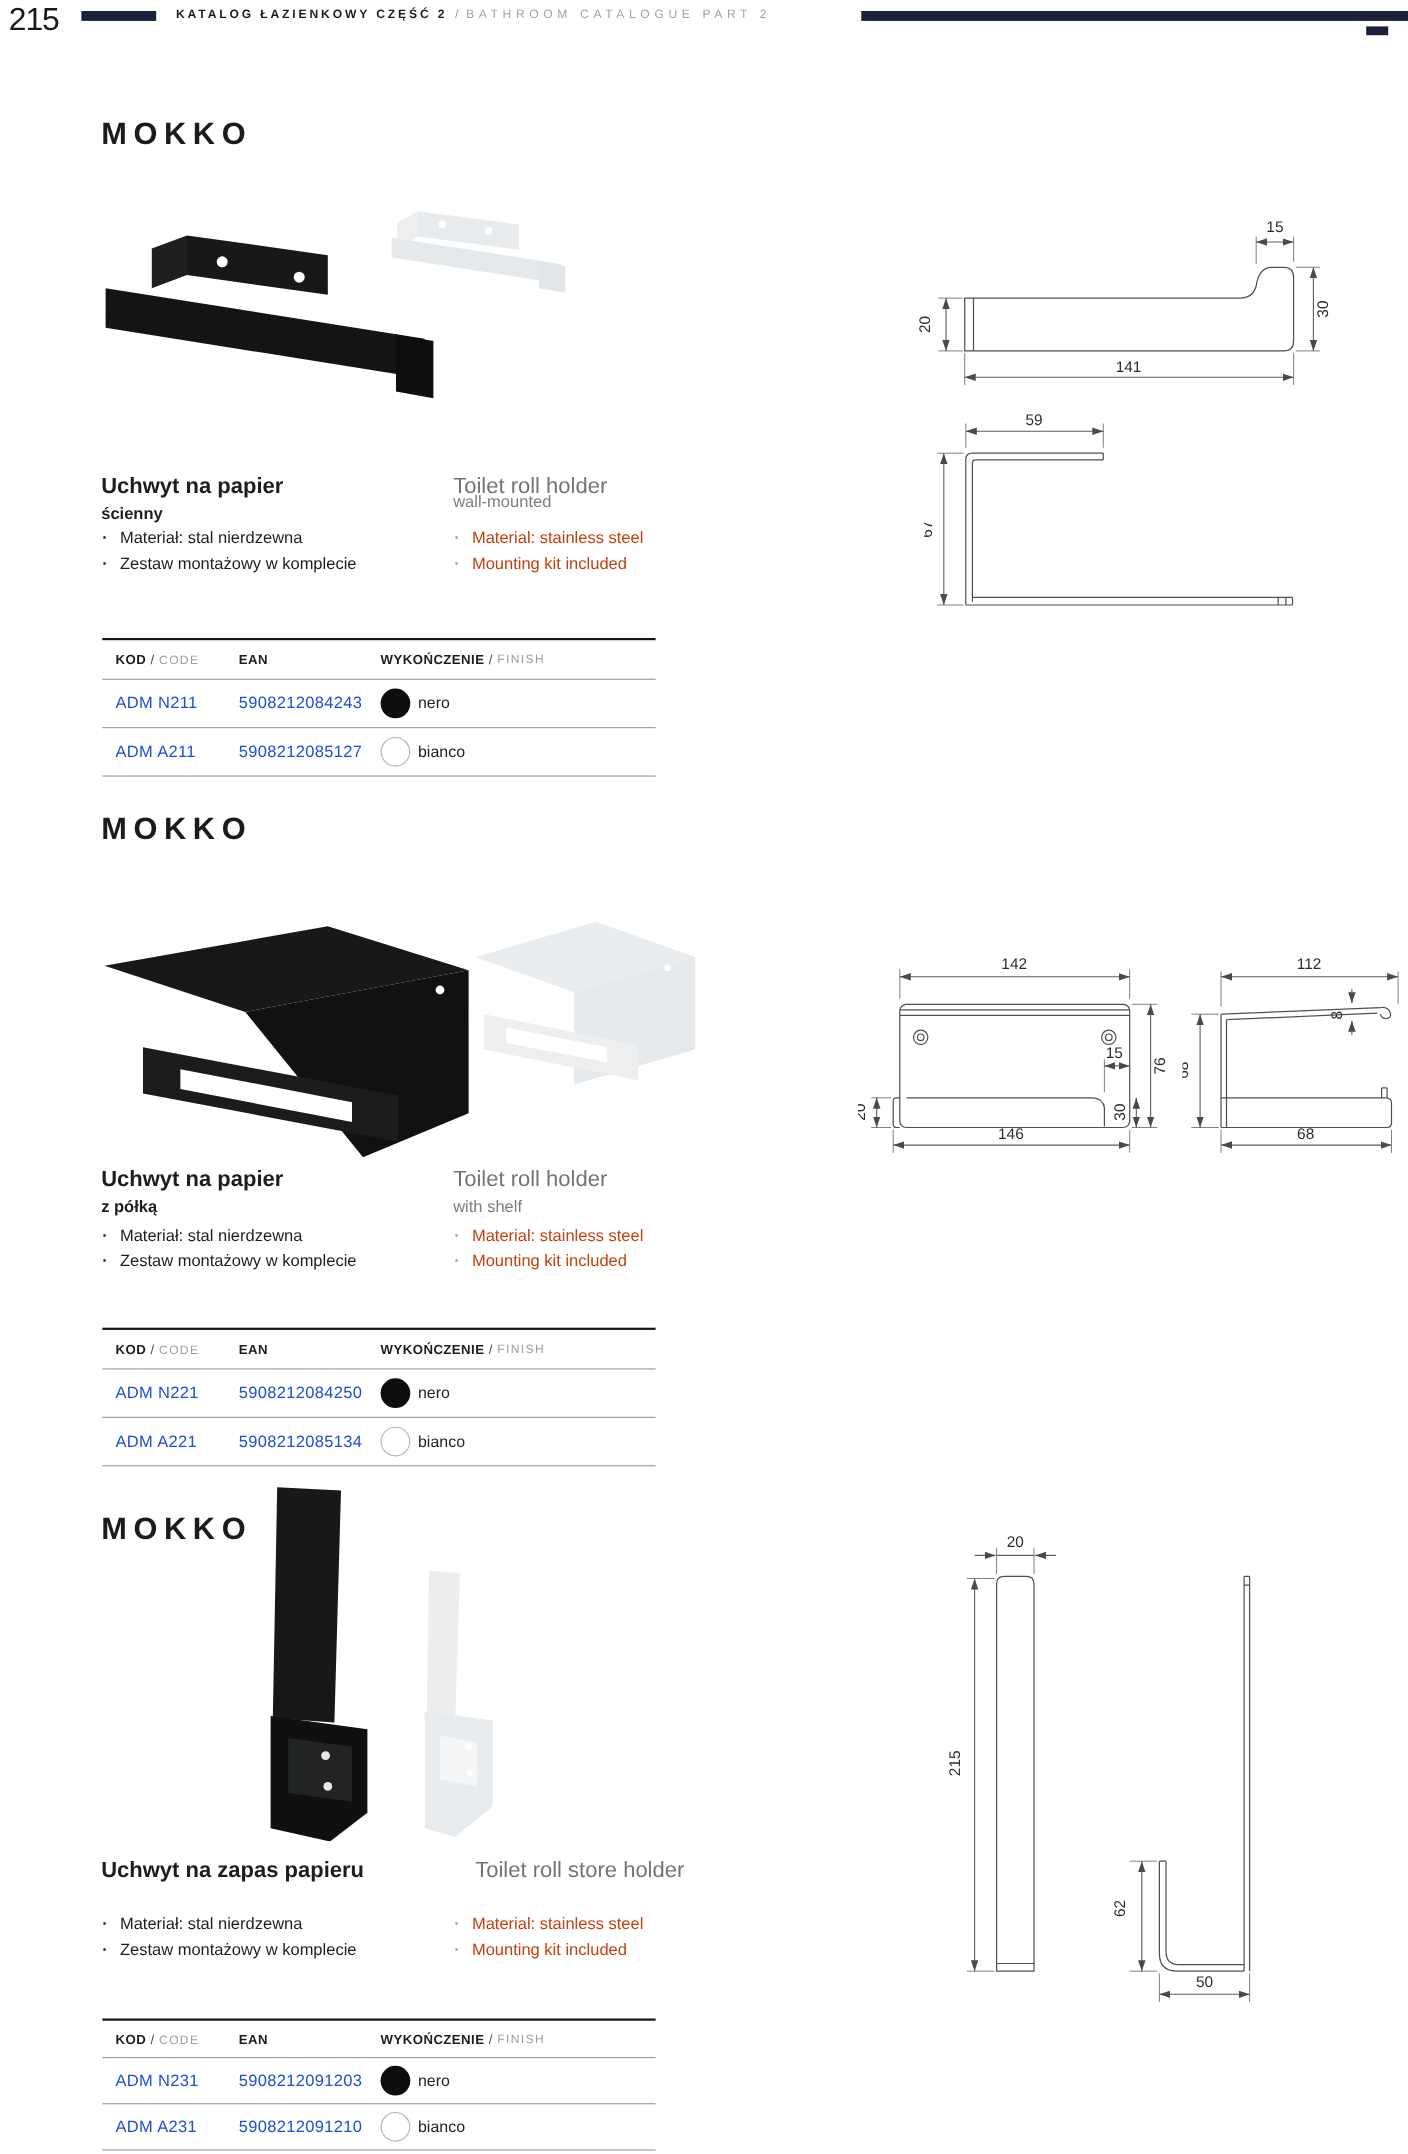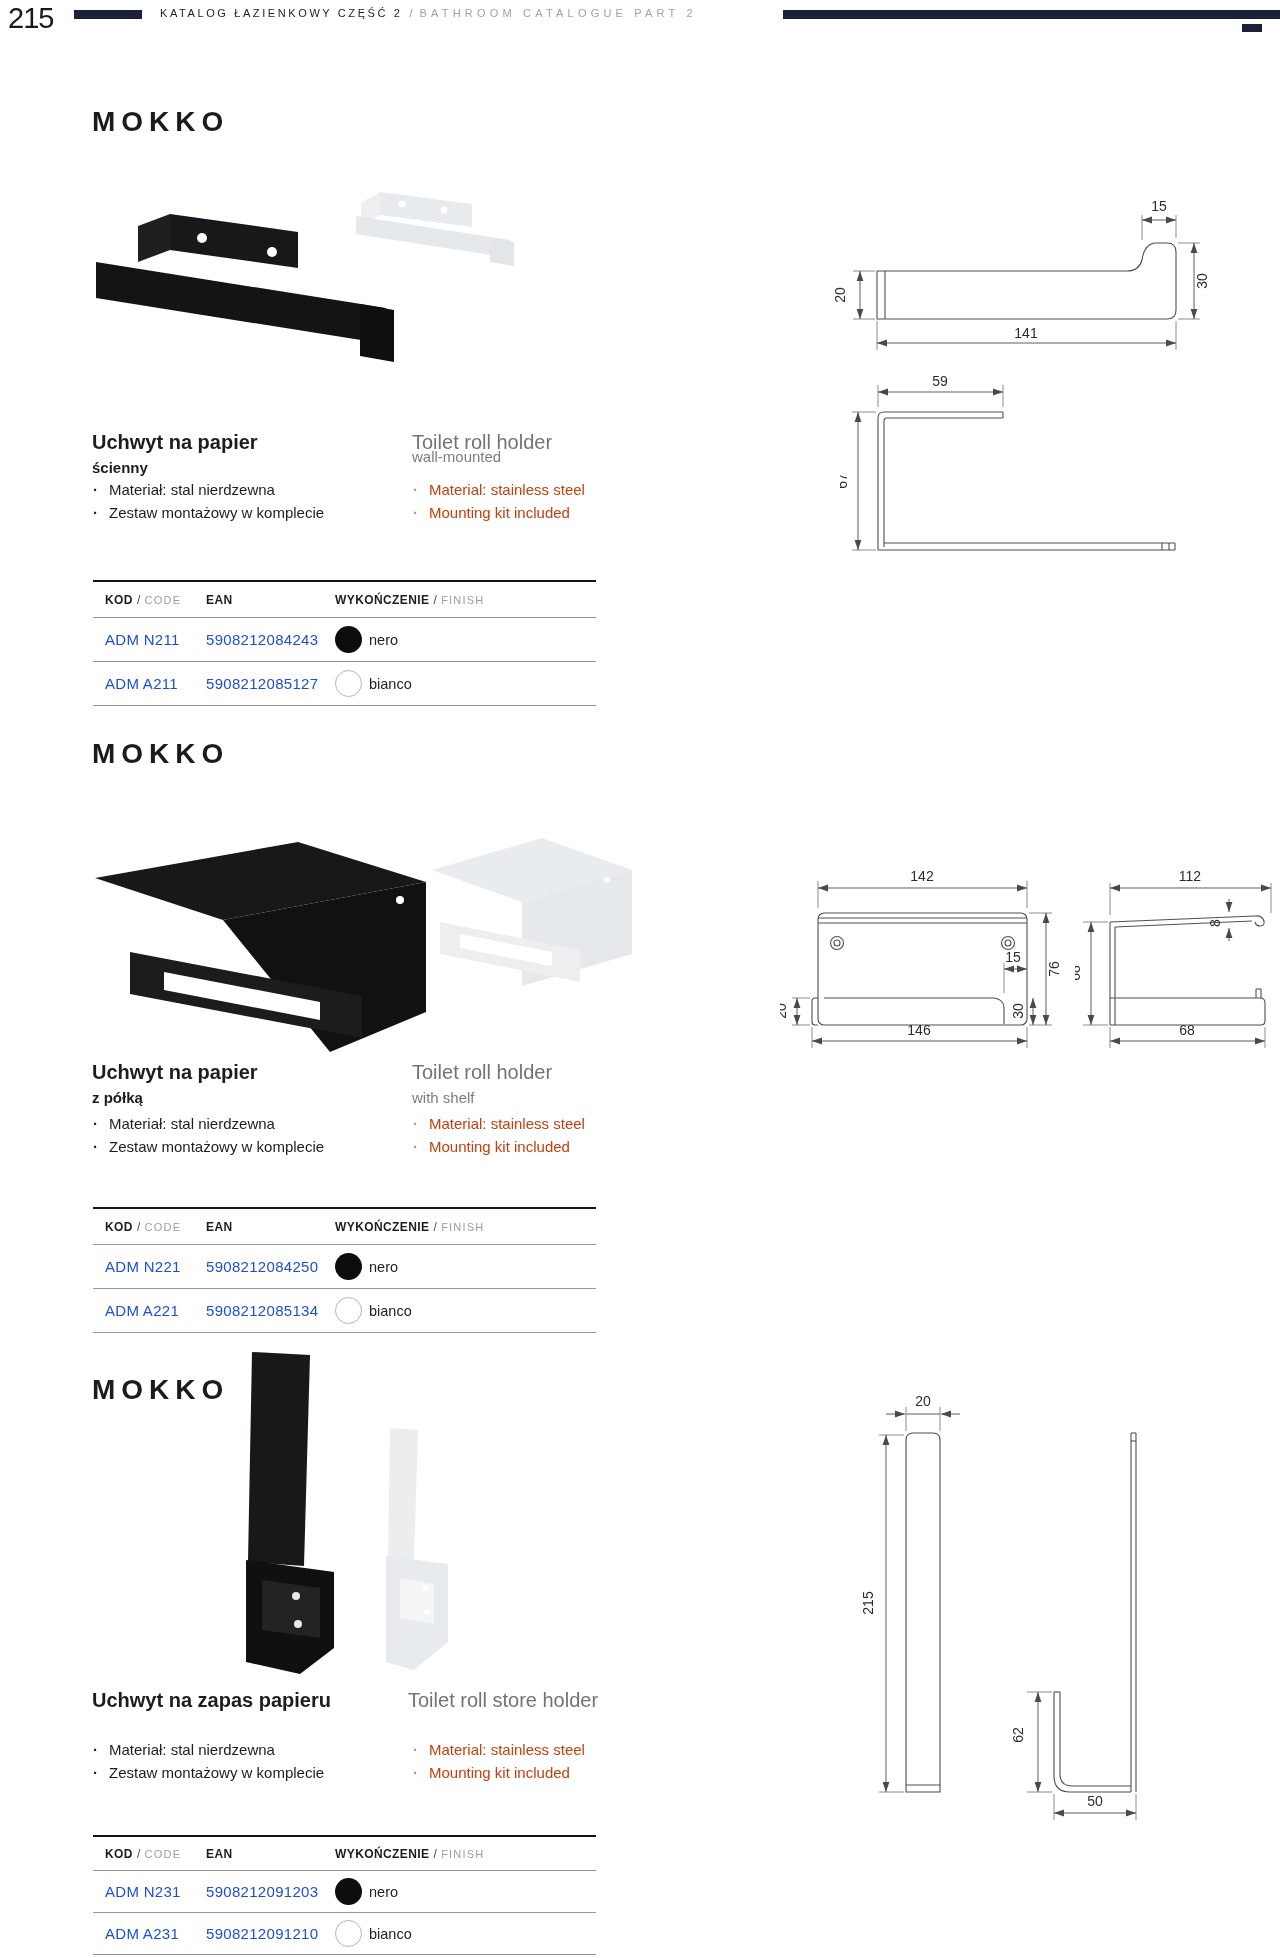--- a/index.html
+++ b/index.html
@@ -2,41 +2,41 @@
 <html><head>
 <meta charset="utf-8">
 <style>
   body{margin:0;background:#fff}
   .page{position:relative;width:1280px;height:1958px;background:#ffffff;
         font-family:"Liberation Sans",sans-serif;color:#1d1d1b;overflow:hidden}
   .abs{position:absolute}
   .pagenum{font-size:29px;font-weight:400;color:#191919;letter-spacing:-1px}
   .hbar{background:#1b2139}
   .htitle{font-size:11px;white-space:nowrap}
-  .htitle .pl{font-weight:400;color:#1d1d1b;letter-spacing:2.6px}
+  .htitle .pl{font-weight:700;color:#1d1d1b;letter-spacing:2.6px}
   .htitle .slash{color:#9b9b9b;font-weight:400;margin:0 7px}
   .htitle .en{color:#a2a2a2;font-weight:400;letter-spacing:4.2px}
   .brand{font-size:28px;font-weight:800;letter-spacing:6px;color:#1b1b19}
   .pname{font-size:20px;font-weight:700;line-height:24px}
   .pname.en{color:#737373;font-weight:400}
   .pvar{font-size:15px;font-weight:700;line-height:18px}
   .pvar.en{color:#7d7d7d;font-weight:400}
   .features{font-size:15px;line-height:23px}
   .features .feature{position:relative;padding-left:17px}
   .features .feature::before{content:"·";position:absolute;left:1px;font-weight:700}
   .features.en{color:#c2410c}
   .features.en .feature::before{color:#9c9c9c}
   .ptable{position:absolute;width:503px;border-top:2px solid #141414;font-size:15px}
   .trow{display:flex;align-items:center;border-bottom:1px solid #979797;
         padding-left:12px;box-sizing:border-box}
   .trow.head{height:36px}
   .trow.data{height:44px}
   .compact .trow.head{height:34px}
   .compact .trow.data{height:42px}
-  .c1{width:101px}
+  .c1{width:112px}
   .c2{width:129px}
   .c3{display:flex;align-items:center;flex:1}
   .th{font-size:12px;font-weight:700;letter-spacing:.4px}
   .th .light{color:#9d9d9d;font-weight:400;font-size:11px;letter-spacing:1.2px}
   .th .slash{color:#4a4a4a;font-weight:400;margin:0 4px}
   .codecell{letter-spacing:.3px;color:#1d4ed8}
   .swatch{width:27px;height:27px;border-radius:50%;margin-right:7px;box-sizing:border-box;flex:0 0 auto}
   .flabel{font-size:14.5px;color:#222}
   svg.td line,svg.td path,svg.td rect,svg.td circle{stroke:#4f4f4f;fill:none;stroke-width:1.1}
   svg.td .dim{stroke:#5c5c5c;stroke-width:1}
@@ -346,21 +346,21 @@
         <line class="ext" x1="197" y1="397" x2="172" y2="397"></line>
       <line class="dim" x1="183" y1="297" x2="183" y2="397" marker-start="url(#me)" marker-end="url(#me)"></line>
       <text x="168" y="340" text-anchor="middle" transform="rotate(-90 168 340)">62</text>
       <line class="ext" x1="199" y1="399" x2="199" y2="425"></line>
         <line class="ext" x1="281" y1="399" x2="281" y2="425"></line>
       <line class="dim" x1="199" y1="418" x2="281" y2="418" marker-start="url(#me)" marker-end="url(#me)"></line>
       <text x="240" y="411" text-anchor="middle">50</text>
     </svg>
 
     <div class="abs pname" style="left:92px;top:1688px">Uchwyt na zapas papieru</div>
-    <div class="abs pname en" style="left:408px;top:1688px">Toilet roll store holder</div>
+    <div class="abs pname en" style="left:432px;top:1688px">Toilet roll store holder</div>
 
     <div class="abs features" style="left:92px;top:1738px">
       <div class="feature">Materiał: stal nierdzewna</div>
       <div class="feature">Zestaw montażowy w komplecie</div>
     </div>
     <div class="abs features en" style="left:412px;top:1738px">
       <div class="feature">Material: stainless steel</div>
       <div class="feature">Mounting kit included</div>
     </div>
 

